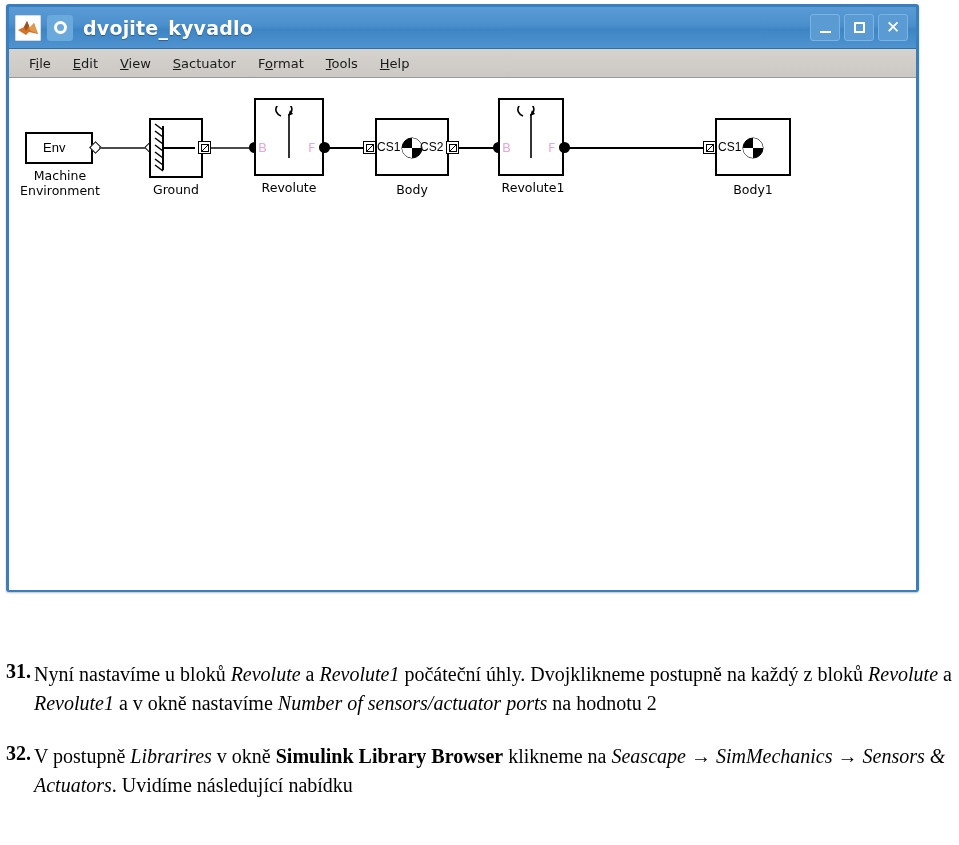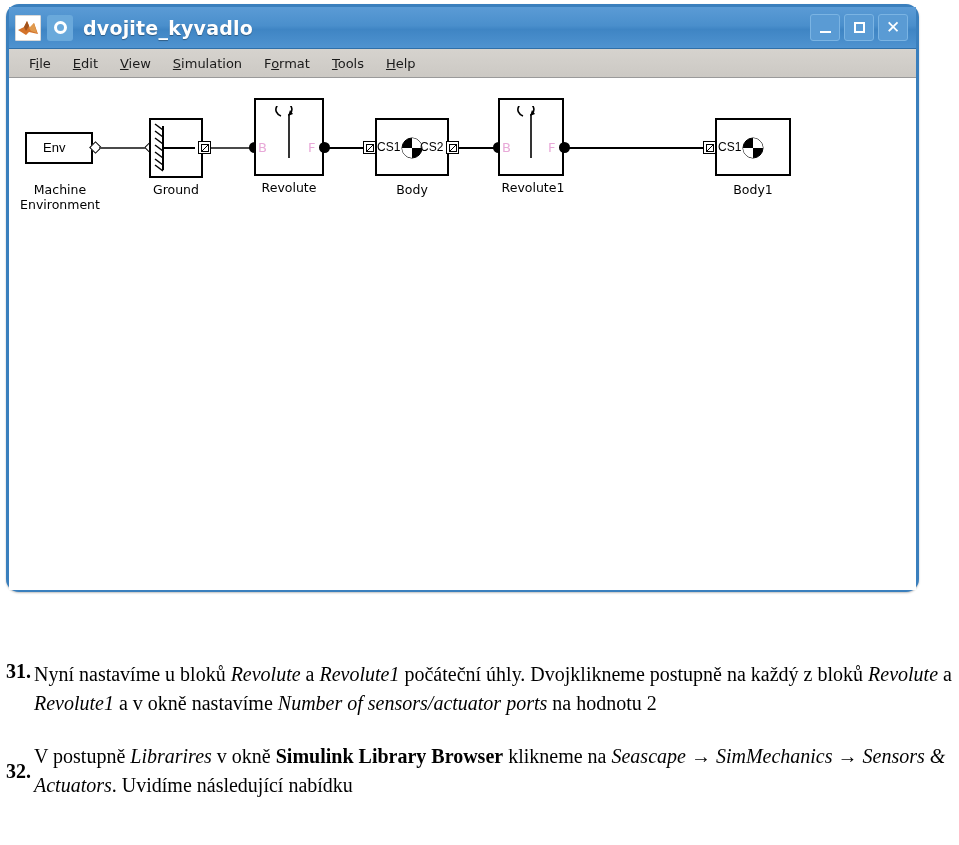--- a/index.html
+++ b/index.html
@@ -16,21 +16,21 @@
   }
 
   
   #sim-window {
     position: absolute;
     left: 6px;
     top: 4px;
     width: 913px;
     height: 588px;
     border: 3px solid #3a7fbd;
-    border-radius: 13px;
+    border-radius: 3px;
     box-sizing: border-box;
     background: #ffffff;
     box-shadow: 0 1px 2px rgba(0,0,0,0.25);
   }
 
   
   #titlebar {
     position: relative;
     height: 42px;
     background: linear-gradient(to bottom, #5b9bd5 0%, #4a8fcc 45%, #3f85c4 55%, #4f93d0 100%);
@@ -204,21 +204,21 @@
     padding-left: 6px;
     box-sizing: border-box;
   }
   .para-body {
     font-size: 20px;
     line-height: 29px;
     flex: 1 1 auto;
   }
   .para-body i { font-style: italic; }
   .para-body b { font-weight: bold; }
-  #para-32 { margin-top: 24px; align-items: center; }
+  #para-32 { margin-top: 24px; }
 </style>
 </head>
 <body>
 
 <div id="sim-window">
 
   <div id="titlebar">
     <div class="tb-icon-matlab">
       <svg width="24" height="24" viewBox="0 0 24 24">
         <path d="M2 14 L8 11 L11 5 L14 12 L18 7 L22 18 L13 16 L10 19 Z" fill="#d4732a"></path>
@@ -240,33 +240,33 @@
       <div class="win-btn close">
         <span class="glyph-close">✕</span>
       </div>
     </div>
   </div>
 
   <div id="menubar">
     <div class="menu-item"><span>F</span><u>i</u><span>le</span></div>
     <div class="menu-item"><u>E</u><span>dit</span></div>
     <div class="menu-item"><u>V</u><span>iew</span></div>
-    <div class="menu-item"><u>S</u><span>imulation</span></div>
+    <div class="menu-item"><u>S</u><span>actuator</span></div>
     <div class="menu-item"><span>F</span><u>o</u><span>rmat</span></div>
     <div class="menu-item"><u>T</u><span>ools</span></div>
     <div class="menu-item"><u>H</u><span>elp</span></div>
   </div>
 
   <div id="canvas">
 
     <div class="blk">
       <div class="blk-box" style="left:16px; top:54px; width:68px; height:32px;"></div>
       <div class="inner-text" style="left:34px; top:62px;">Env</div>
       <div class="port-diamond" style="left:82px; top:65px;"></div>
-      <div class="blk-label" style="left:0px; top:90px; width:102px;margin-top:14px;">Machine
+      <div class="blk-label" style="left:0px; top:90px; width:102px;">Machine
 Environment</div>
     </div>
 
     <div class="wire" style="left:90px; top:69px; width:52px;"></div>
     <div class="port-diamond" style="left:137px; top:65px;"></div>
 
     <div class="blk">
       <div class="blk-box" style="left:140px; top:40px; width:54px; height:60px;"></div>
       <svg style="position:absolute; left:142px; top:42px;" width="50" height="56">
         <line x1="12" y1="6" x2="12" y2="50" stroke="#000" stroke-width="2"></line>

